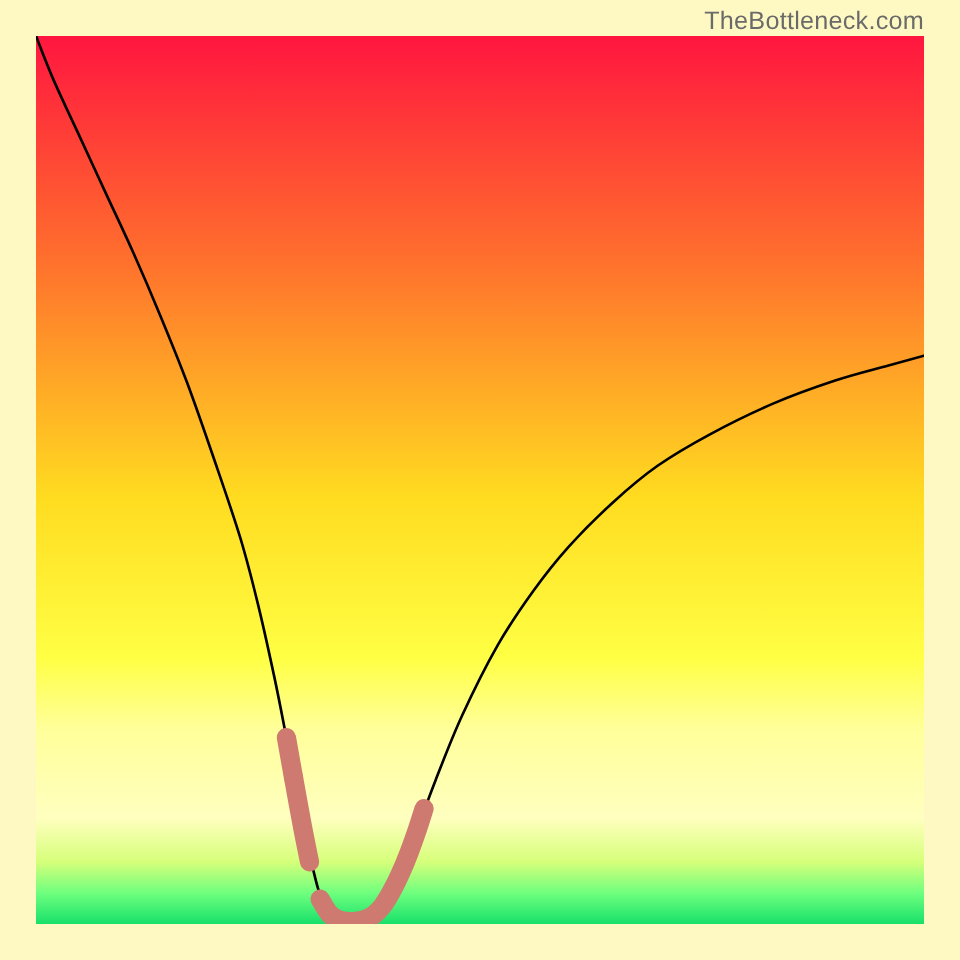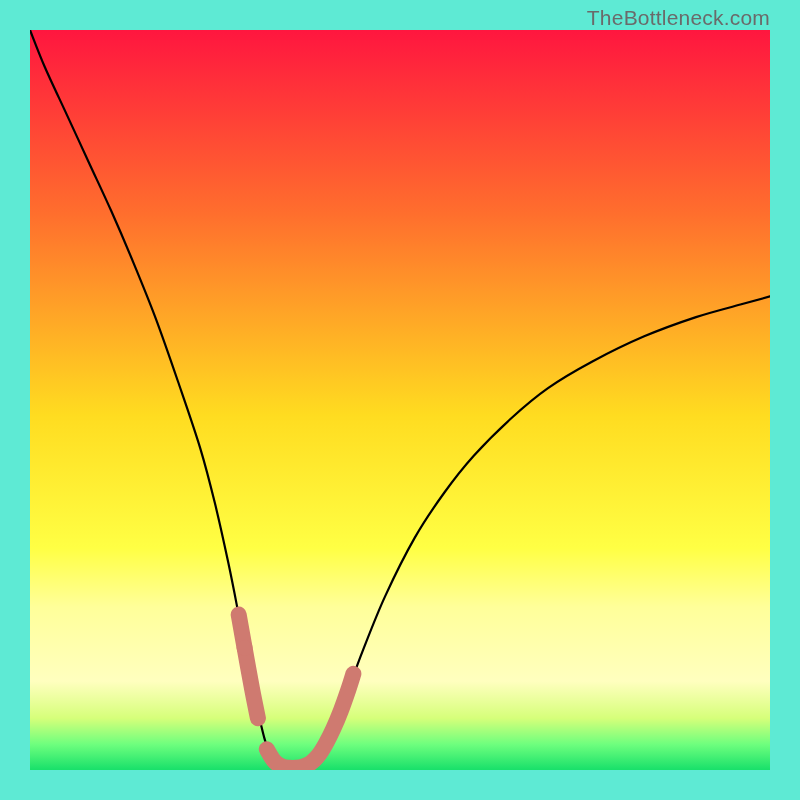--- a/index.html
+++ b/index.html
@@ -8,21 +8,21 @@
     width: 800px;
     height: 800px;
     background: #000;
     overflow: hidden;
     font-family: Arial, Helvetica, sans-serif;
   }
   .frame {
     position: absolute;
     left: 0; top: 0;
     width: 800px; height: 800px;
-    background: #5eead4;
+    background: #fef9c3;
   }
   .plot {
     position: absolute;
     left: 30px;
     top: 30px;
     width: 740px;
     height: 740px;
     overflow: hidden;
   }
   .gradient {

